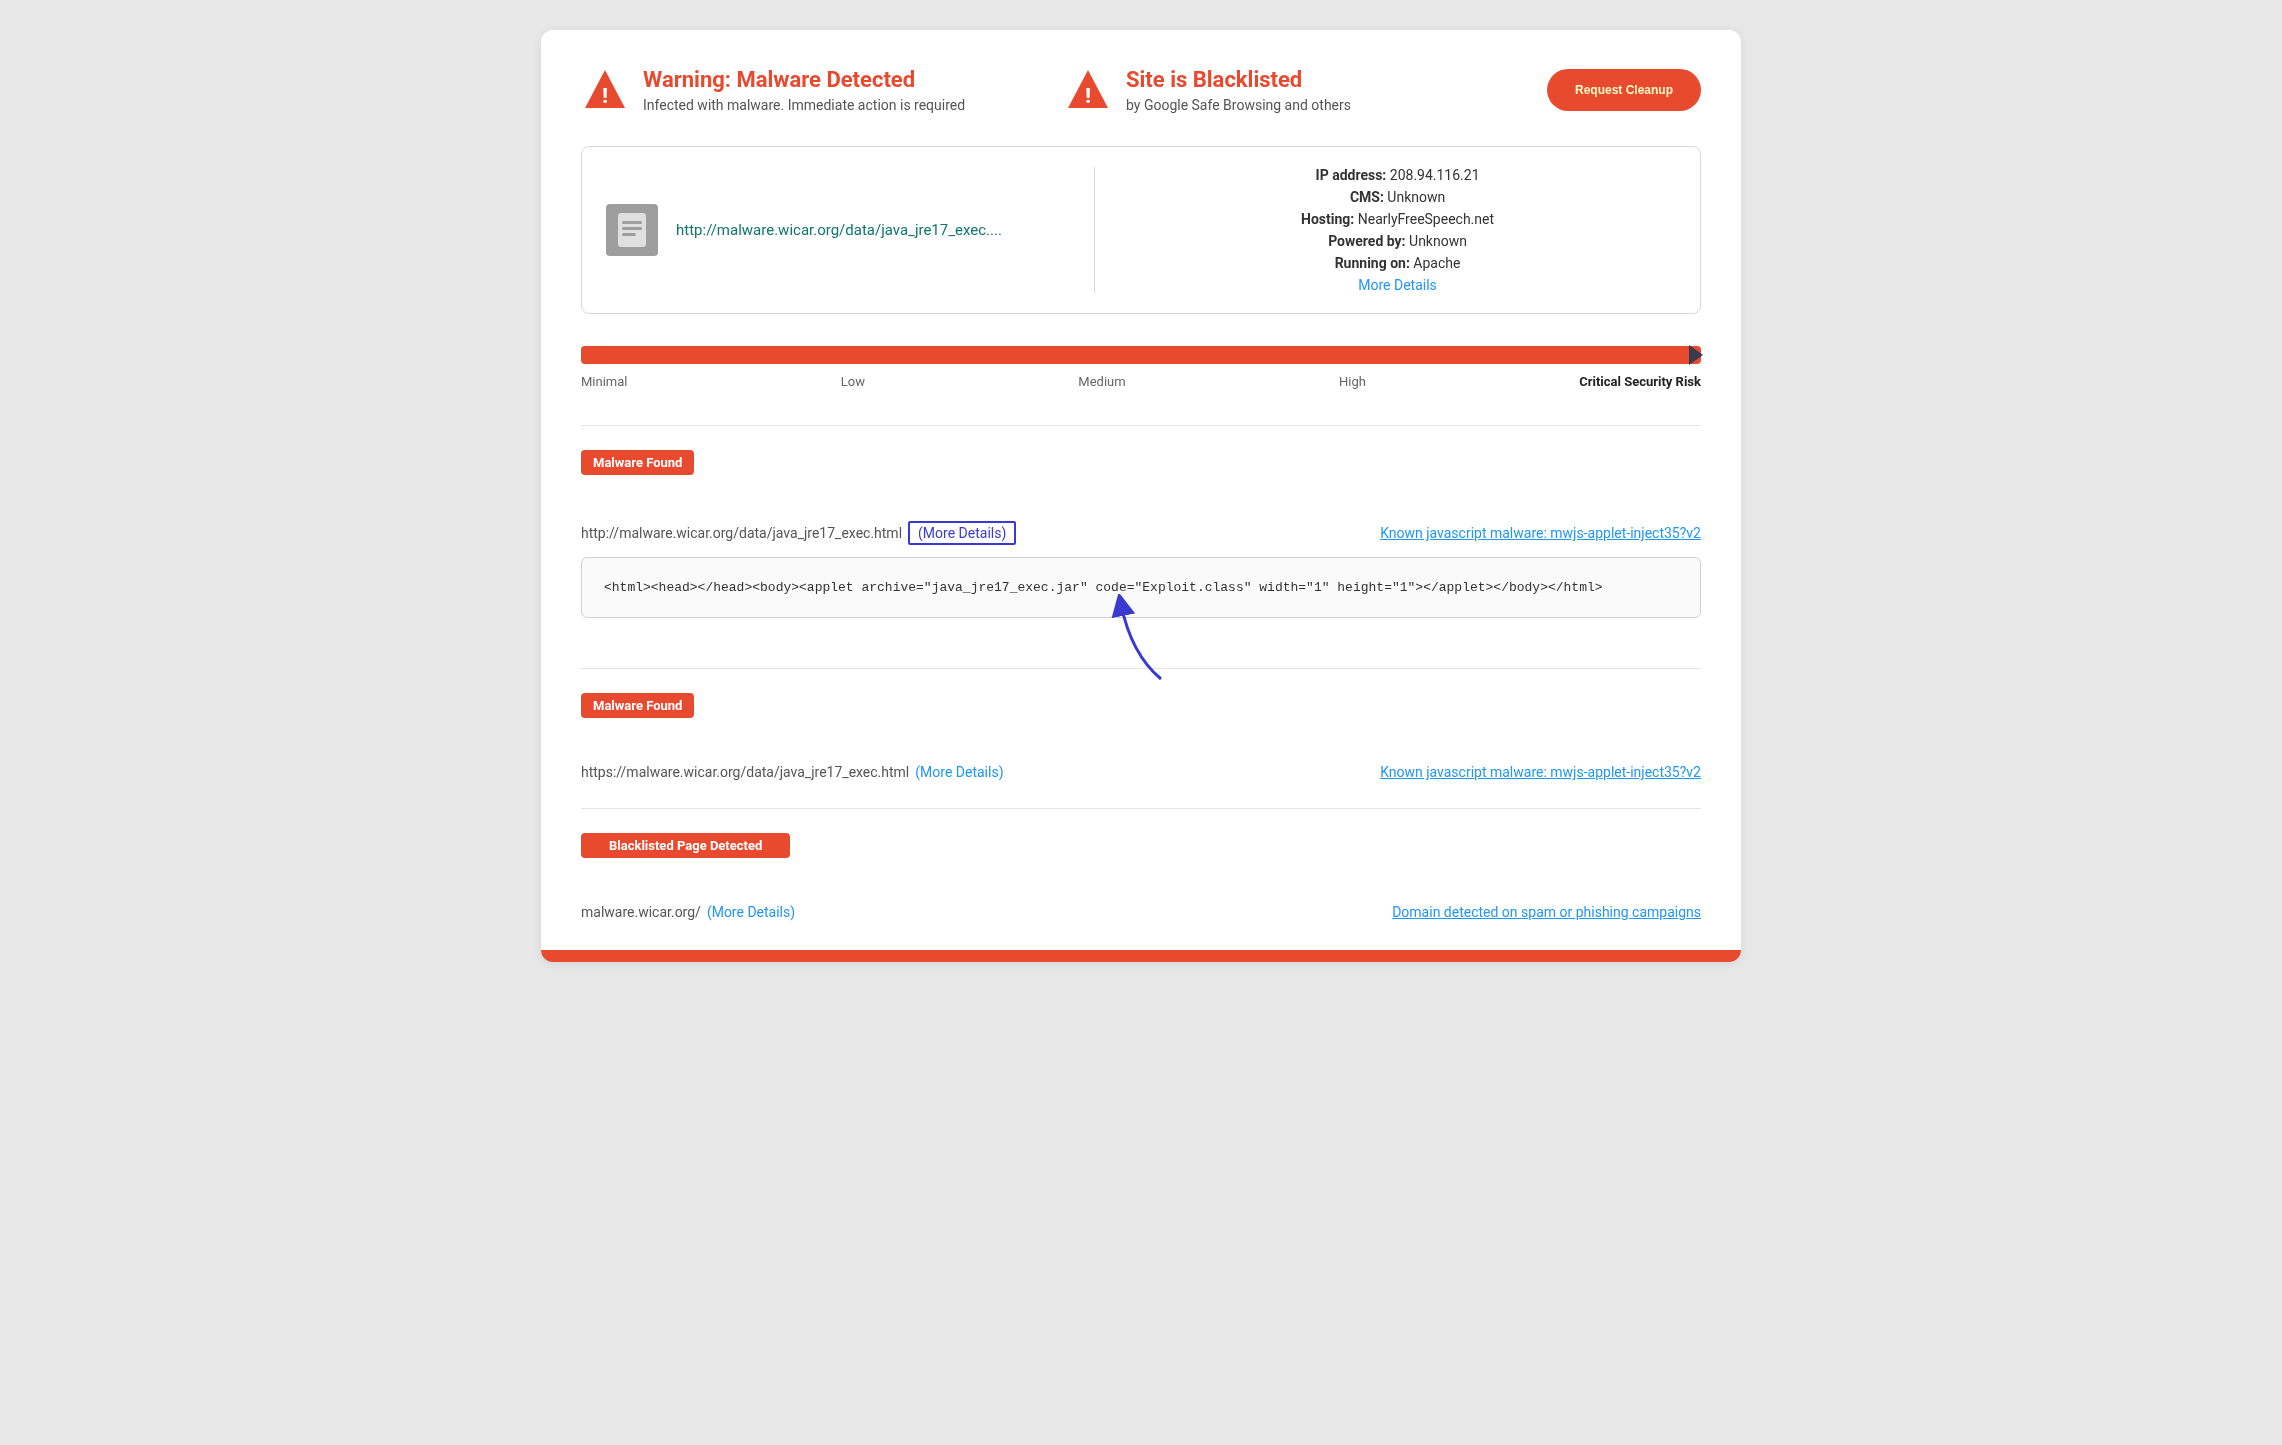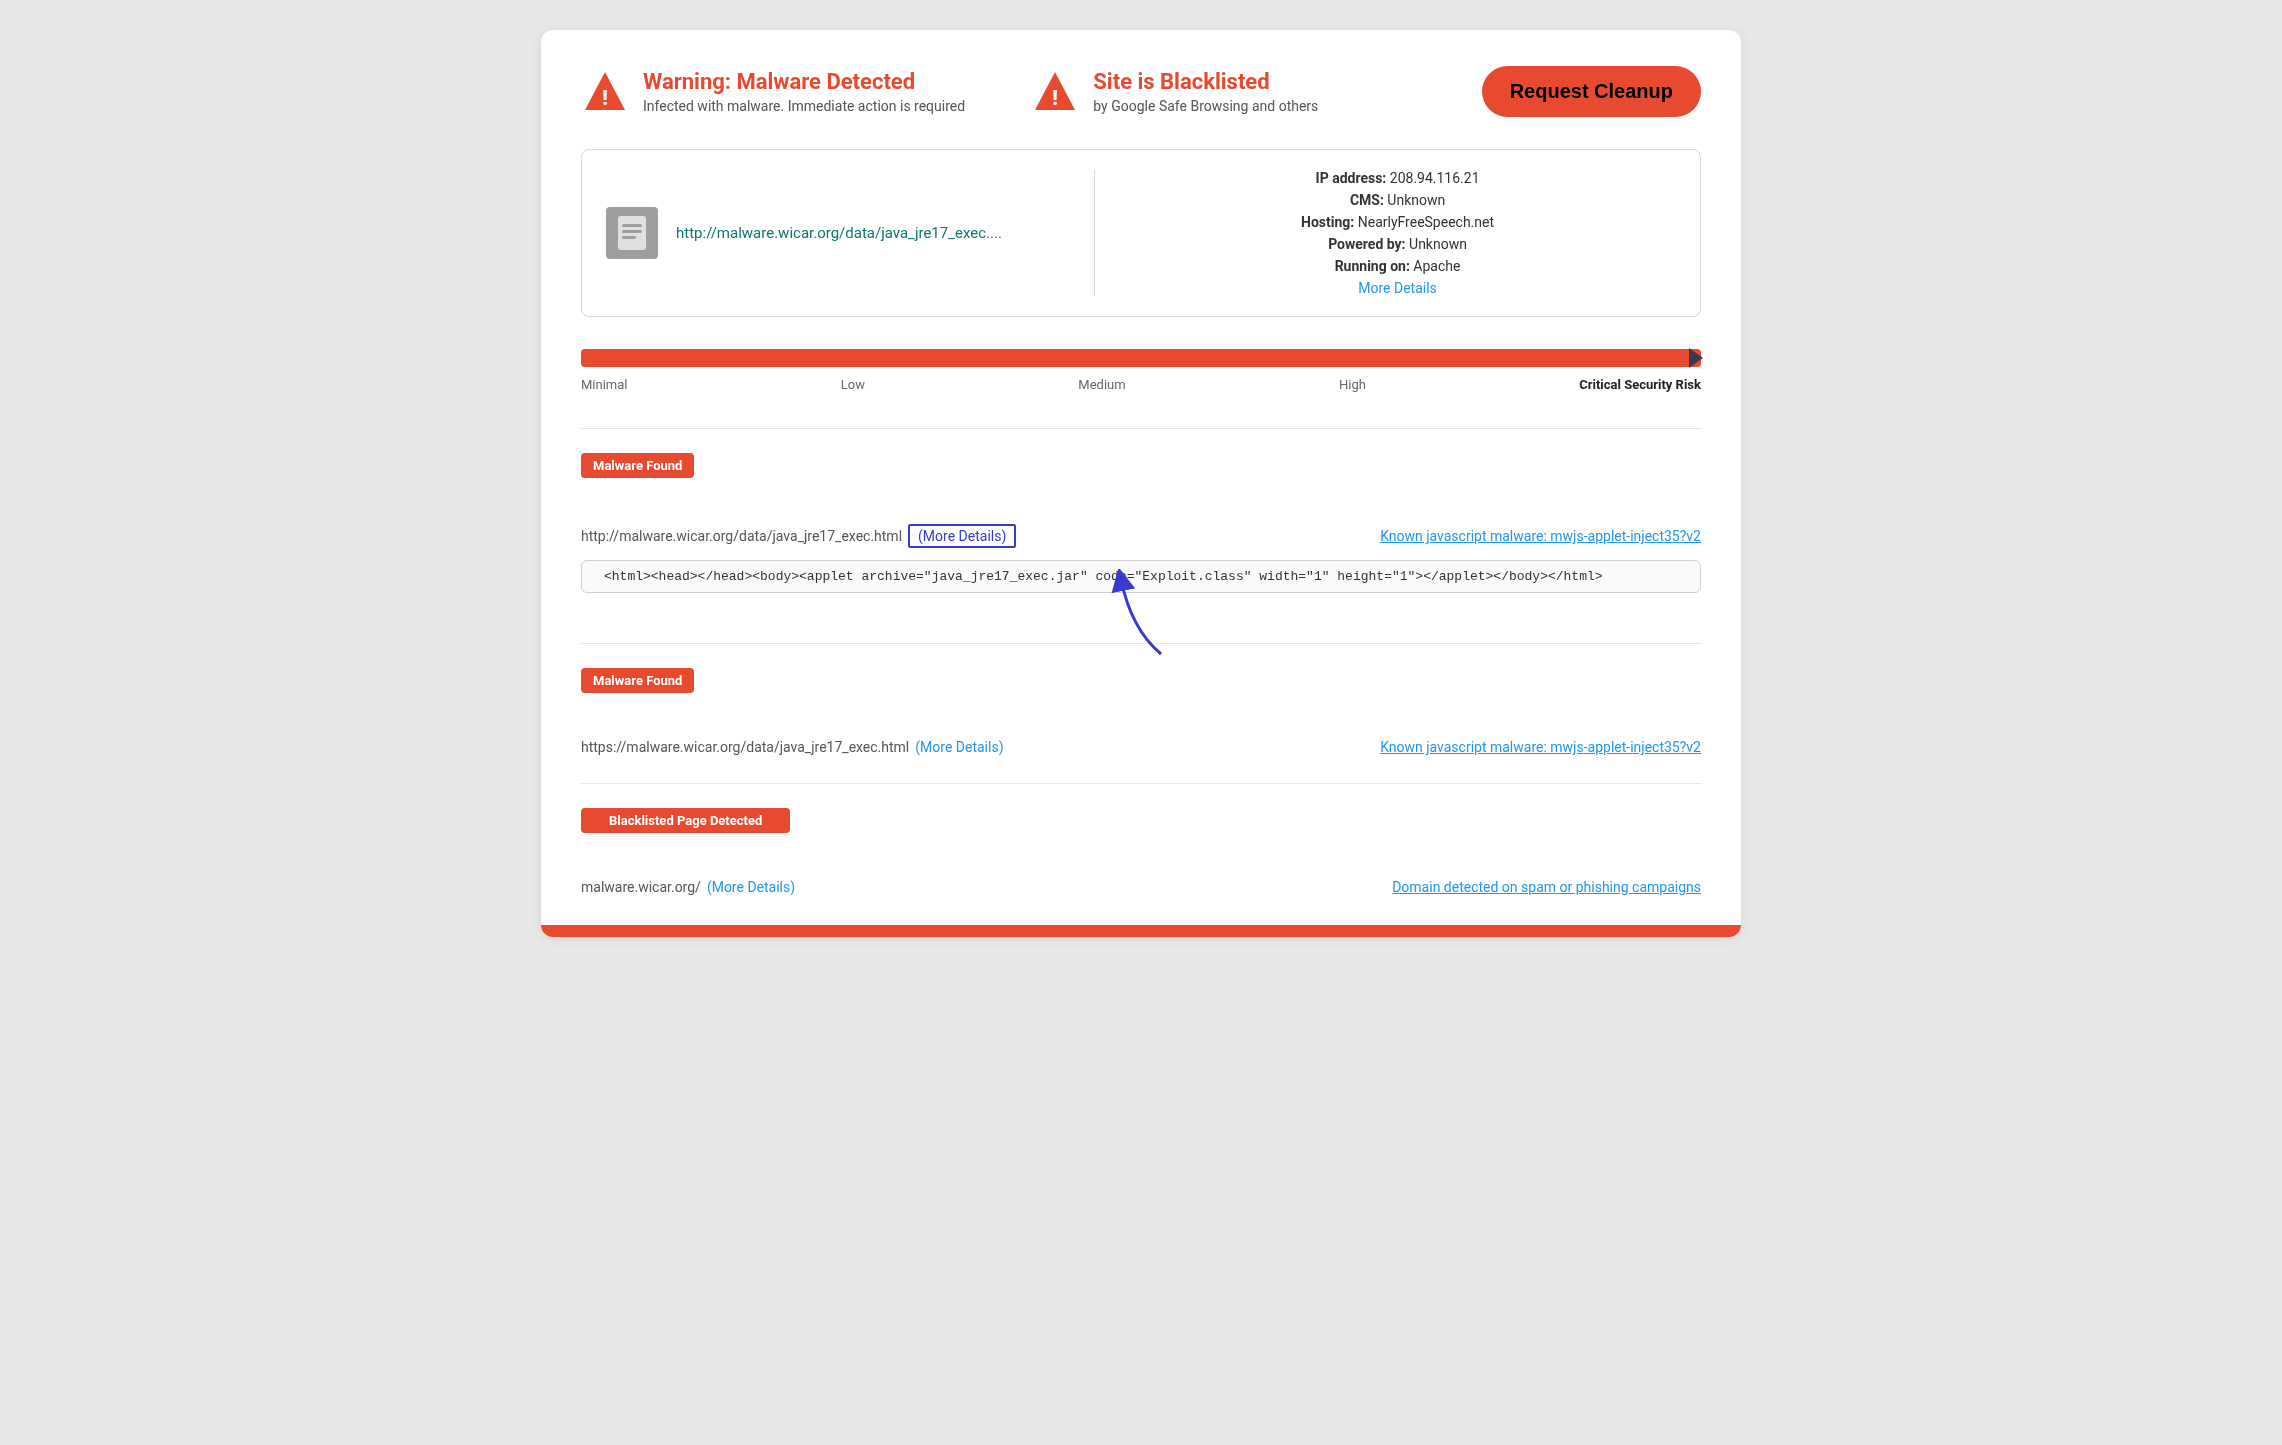--- a/index.html
+++ b/index.html
@@ -45,25 +45,25 @@
       color: #e84a2f;
       line-height: 1.2;
     }
     .header-text p {
       font-size: 14px;
       color: #555;
       margin-top: 3px;
     }
     .request-cleanup-btn {
       background: #e84a2f;
-      color: #000000;
+      color: #fef9c3;
       border: none;
       border-radius: 50px;
       padding: 14px 28px;
-      font-size: 20px;
+      font-size: 12px;
       font-weight: 600;
       cursor: pointer;
       white-space: nowrap;
       flex-shrink: 0;
     }
 
     
     .site-info-box {
       border: 1px solid #d8d8d8;
       border-radius: 8px;
@@ -197,21 +197,21 @@
     .known-malware-link {
       color: #2196f3;
       text-decoration: underline;
       font-size: 14px;
       cursor: pointer;
     }
     .malware-code-box {
       border: 1px solid #d0d0d0;
       border-radius: 6px;
       background: #fafafa;
-      padding: 8px 22px;
+      padding: 22px 22px;
       font-family: 'Courier New', Courier, monospace;
       font-size: 13px;
       color: #333;
       word-break: break-all;
       position: relative;
       margin-bottom: 4px;
     }
 
     
     .blacklisted-badge {

